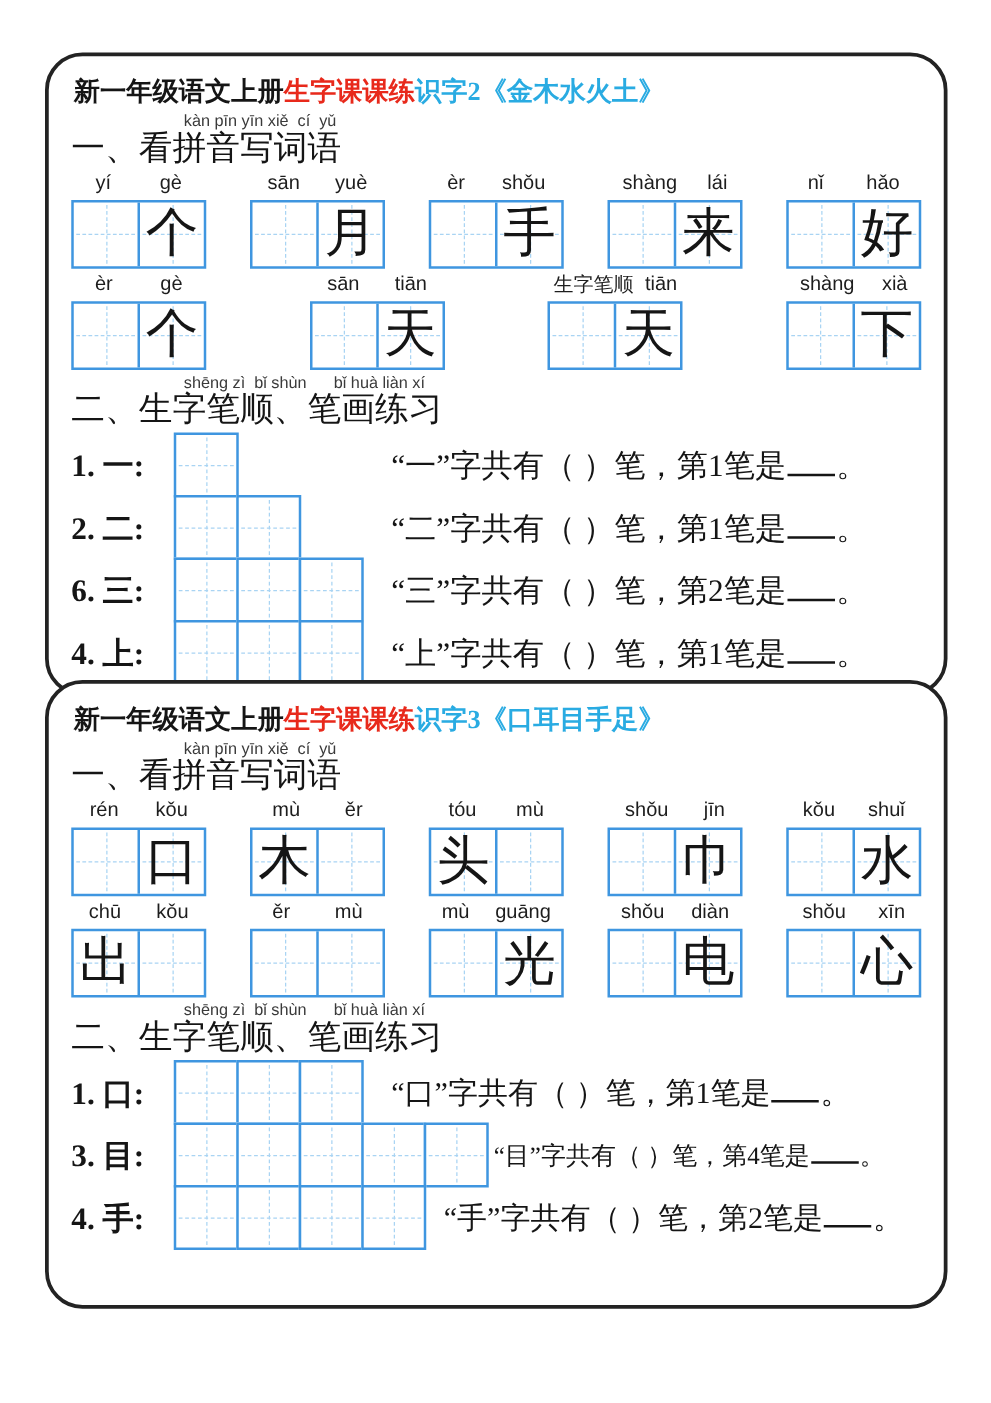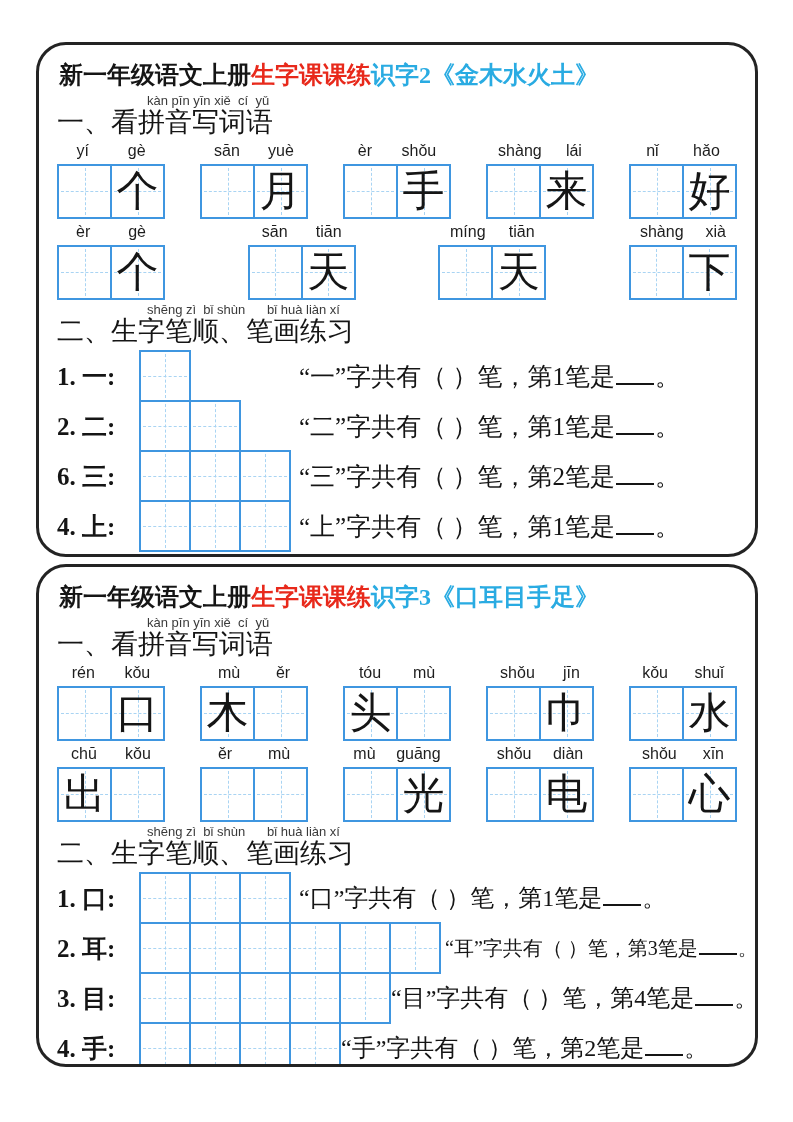--- a/index.html
+++ b/index.html
@@ -11,23 +11,23 @@
     font-family:"Liberation Serif","DejaVu Serif",serif;
     position:relative;overflow:hidden;
   }
   .page{position:absolute;inset:0;}
   .panel{
     position:absolute;left:36px;width:722px;background:#fff;
     border:3px solid #232323;border-radius:30px;box-sizing:border-box;
     padding:8px 18px 0 18px;overflow:hidden;
   }
   #panel1{top:42px;height:515px;}
-  #panel2{top:564px;height:503px;}
-
-  .title{font-size:24px;white-space:nowrap;margin:6px 0 0 2px;font-weight:bold;}
+  #panel2{top:544px;height:503px;}
+
+  .title{font-size:21px;white-space:nowrap;margin:6px 0 0 2px;font-weight:bold;}
   .t-black{color:var(--ink);}
   .t-red{color:var(--red);}
   .t-blue{color:var(--blue);}
 
   .sec-head{display:flex;align-items:flex-end;font-size:27px;margin-top:3px;line-height:1.1;}
   .sec-prefix{white-space:nowrap;}
   .sec-main{display:inline-flex;flex-direction:column;}
   .sec-py{
     font-size:13px;color:#3a3a3a;white-space:pre;line-height:1;
     font-family:"Liberation Sans","DejaVu Sans",sans-serif;margin-bottom:1px;padding-left:36px;
@@ -52,21 +52,21 @@
 
   .practice{margin-top:4px;}
   .prow{display:flex;align-items:center;height:52px;}
   .prow + .prow{margin-top:-2px;}
   .plabel{width:82px;font-size:25px;white-space:nowrap;flex:none;font-weight:bold;}
   .pboxes{display:flex;min-width:160px;flex:none;}
   .tz{width:52px;height:52px;box-sizing:border-box;border:2px solid var(--grid);position:relative;flex:none;background:#fff;}
   .tz + .tz{margin-left:-2px;}
   .tz::before{content:"";position:absolute;left:50%;top:2px;bottom:2px;border-left:1px dashed var(--dash);}
   .tz::after{content:"";position:absolute;top:50%;left:2px;right:2px;border-top:1px dashed var(--dash);}
-  .pq{font-size:25px;white-space:nowrap;}
+  .pq{margin-left:14px;font-size:25px;white-space:nowrap;}
   #panel2 .pq{font-size:24px;}
   #panel2 .prow:nth-child(2) .pq{font-size:20px;margin-left:4px;}
   .blank{display:inline-block;width:38px;height:0.55em;border-bottom:2px solid var(--ink);margin:0 1px;}
 
   .footer{
     position:absolute;top:1130px;left:0;width:100%;text-align:center;
     font-size:16px;color:#2a2a2a;
   }
 </style>
 </head>
@@ -184,21 +184,21 @@
           <div class="cell">
               <span class="hz"></span>
             </div>
           <div class="cell">
               <span class="hz">天</span>
             </div>
         </div>
       </div>
       <div class="word">
         <div class="wpy">
-            <span>míng</span>
+            <span>生字笔顺</span>
             <span>tiān</span>
           </div>
         <div class="pair">
           <div class="cell">
               <span class="hz"></span>
             </div>
           <div class="cell">
               <span class="hz">天</span>
             </div>
         </div>
@@ -435,32 +435,20 @@
       <div class="prow">
         <span class="plabel">1. 口:</span>
         <div class="pboxes">
             <div class="tz"></div>
             <div class="tz"></div>
             <div class="tz"></div>
           </div>
         <span class="pq"><span>“口”字共有（  ）笔，第1笔是</span><span class="blank"></span><span>。</span></span>
       </div>
       <div class="prow">
-        <span class="plabel">2. 耳:</span>
-        <div class="pboxes">
-            <div class="tz"></div>
-            <div class="tz"></div>
-            <div class="tz"></div>
-            <div class="tz"></div>
-            <div class="tz"></div>
-            <div class="tz"></div>
-          </div>
-        <span class="pq"><span>“耳”字共有（  ）笔，第3笔是</span><span class="blank"></span><span>。</span></span>
-      </div>
-      <div class="prow">
         <span class="plabel">3. 目:</span>
         <div class="pboxes">
             <div class="tz"></div>
             <div class="tz"></div>
             <div class="tz"></div>
             <div class="tz"></div>
             <div class="tz"></div>
           </div>
         <span class="pq"><span>“目”字共有（  ）笔，第4笔是</span><span class="blank"></span><span>。</span></span>
       </div>

